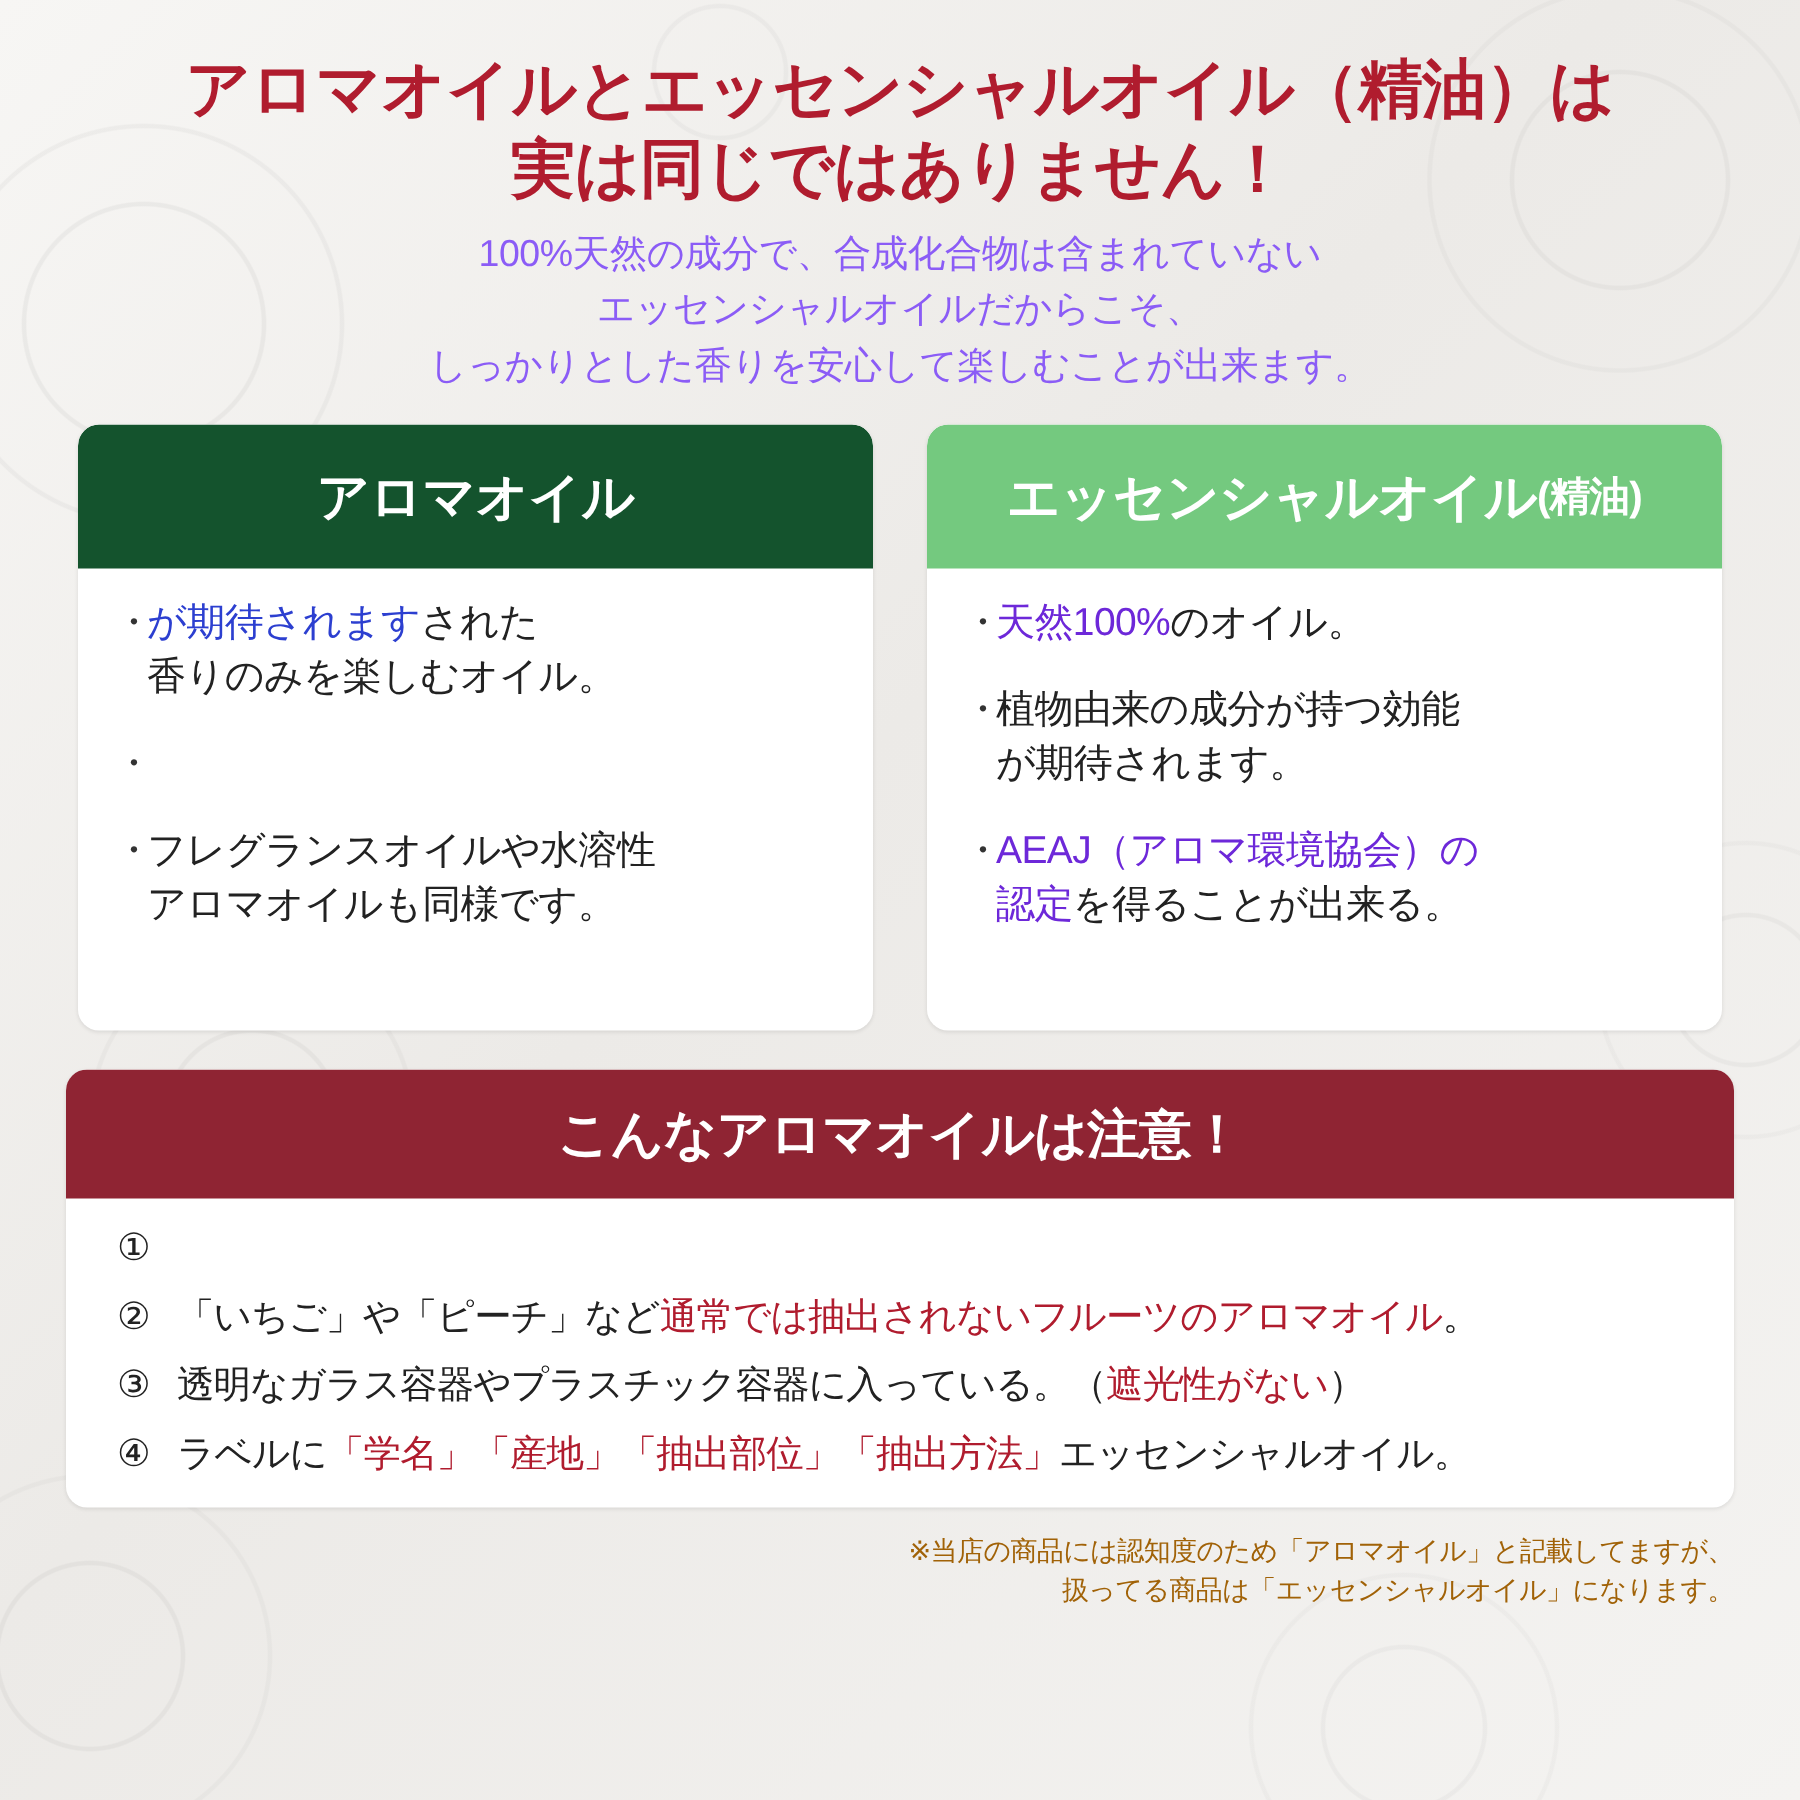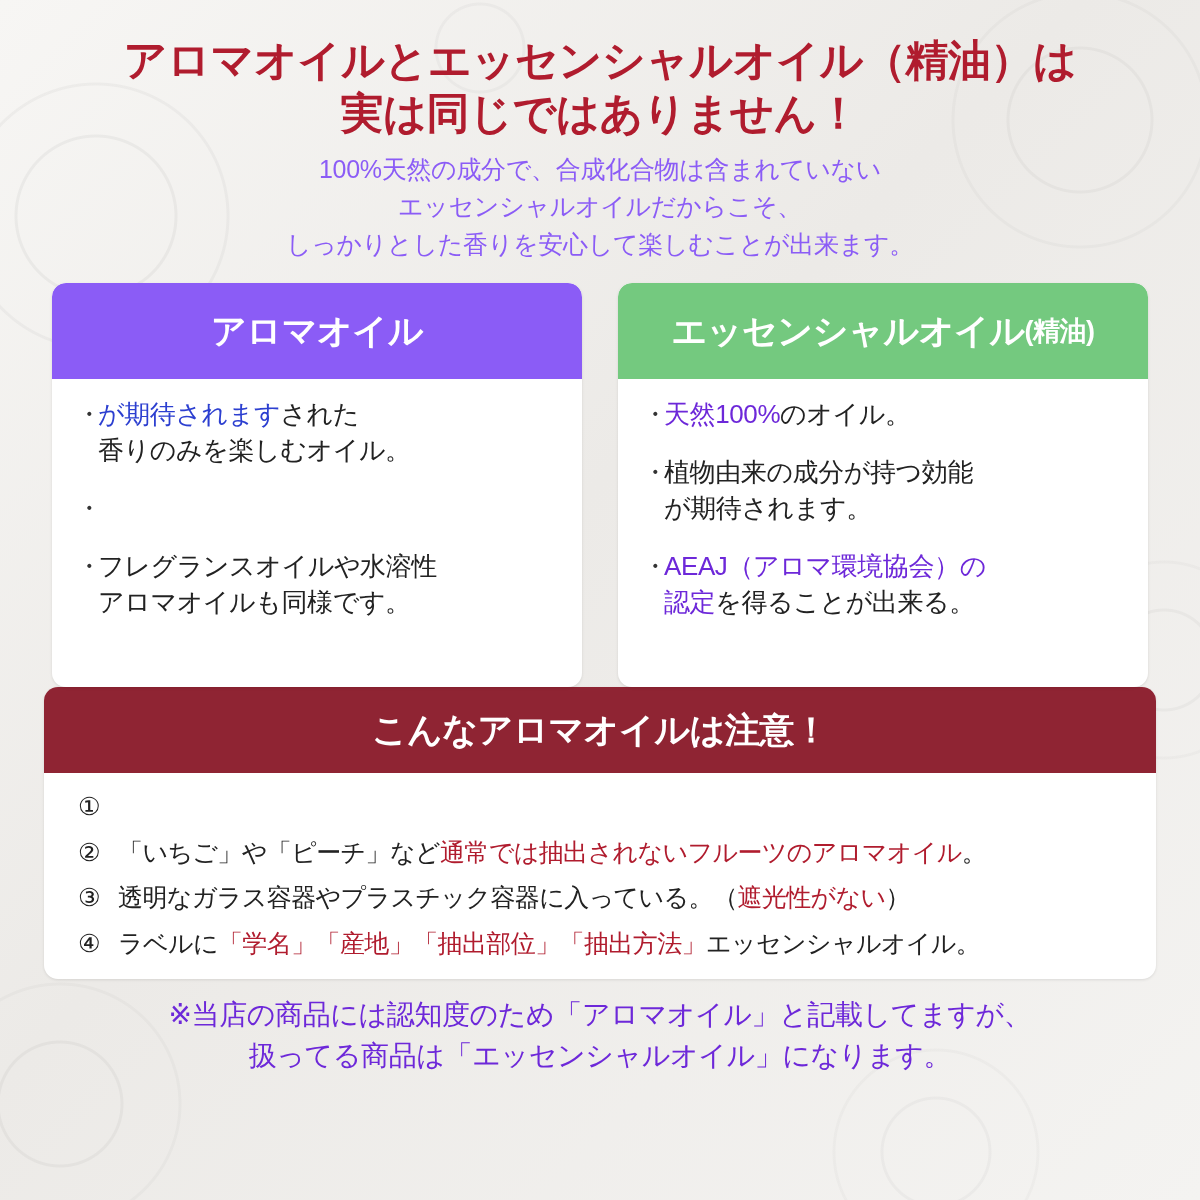--- a/index.html
+++ b/index.html
@@ -79,21 +79,21 @@
     justify-content: center;
     color: #ffffff;
     font-size: 35px;
     font-weight: 700;
     letter-spacing: -0.5px;
     border-radius: 14px 14px 0 0;
   }
   .card-head .sub {
     font-size: 27px;
   }
-  .head-blue { background: #8b5cf6; }
+  .head-blue { background: #14532d; }
   .head-green { background: #74c97f; text-align: right; }
 
   .card-body {
     padding: 18px 26px 18px 24px;
   }
   .bullet {
     display: flex;
     align-items: flex-start;
     margin-bottom: 22px;
     font-size: 26px;
@@ -107,20 +107,21 @@
     width: 22px;
     font-size: 26px;
     line-height: 1.38;
     color: #333;
   }
   .bullet .txt { white-space: pre-line; }
   .hl-blue { color: #2c3fd0; }
   .hl-green { color: #6d28d9; }
 
   .notice {
+    margin-top: 26px;
     background: #ffffff;
     border-radius: 14px;
     box-shadow: 0 1px 3px rgba(0,0,0,0.10);
     overflow: hidden;
   }
   .notice-head {
     background: #8f2433;
     color: #fff;
     height: 86px;
     display: flex;
@@ -145,24 +146,24 @@
   .n-item:last-child { margin-bottom: 0; }
   .n-item .num {
     flex: 0 0 auto;
     width: 40px;
     color: #222;
   }
   .hl-red { color: #b01c2e; }
 
   .footnote {
     margin-top: 16px;
-    text-align: center;
-    font-size: 28px;
+    text-align: right;
+    font-size: 18px;
     line-height: 1.45;
-    color: #6d28d9;
+    color: #a16207;
     white-space: pre-line;
     letter-spacing: -0.4px;
   }
 </style>
 </head>
 <body>
 
 <div class="bg-swirls"></div>
 
 <div class="page">

